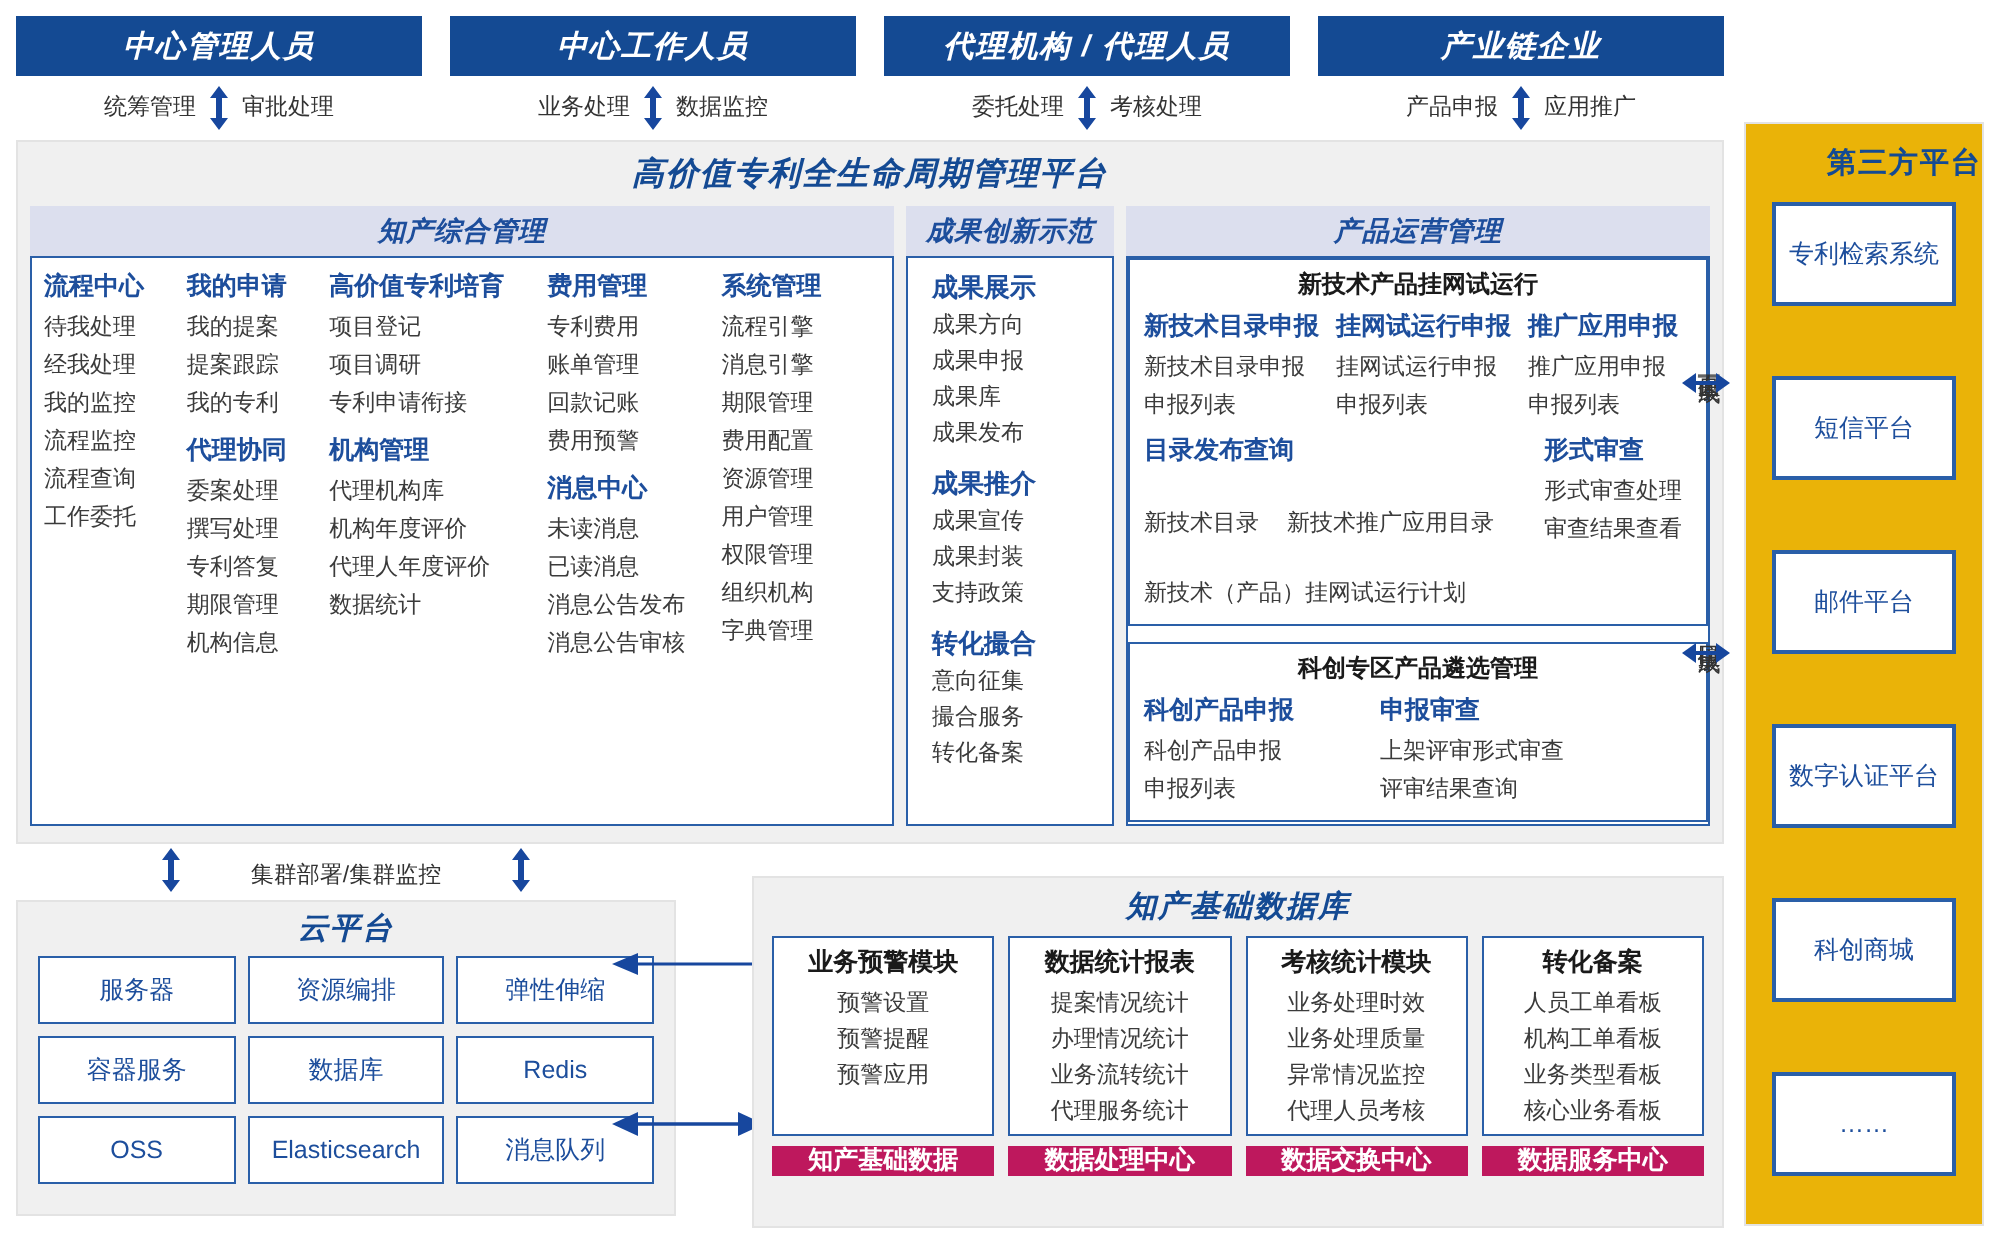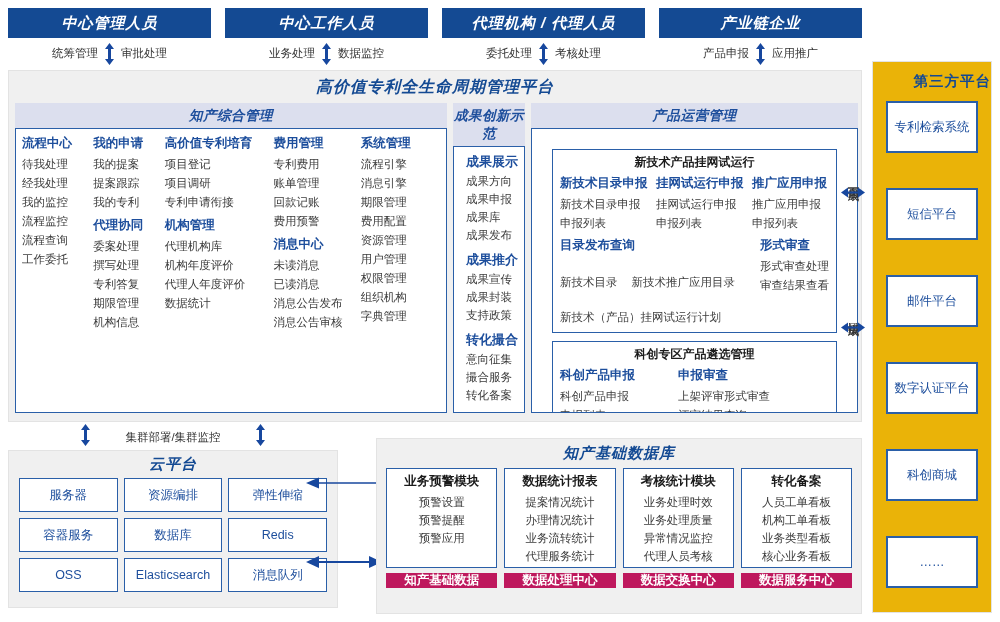--- a/index.html
+++ b/index.html
@@ -318,21 +318,21 @@
             <div class="gh mt">转化撮合</div>
             <div class="it">意向征集</div>
             <div class="it">撮合服务</div>
             <div class="it">转化备案</div>
           </div>
         </div>
     </div>
 
     <div class="sect s-cp">
       <div class="sect-hd">产品运营管理</div>
-      <div class="sect-bd" style="padding:20px;">
+      <div class="sect-bd" style="padding:0;">
         <div class="cp-stack">
           <div class="subbox b1">
             <div class="sub-title">新技术产品挂网试运行</div>
             <div class="cp-row" id="cpRow1">
                 <div class="cp-c cpc1">
                   <div class="gh">新技术目录申报</div>
                   <div class="it">新技术目录申报</div>
                   <div class="it">申报列表</div>
                 </div>
                 <div class="cp-c cpc2">

